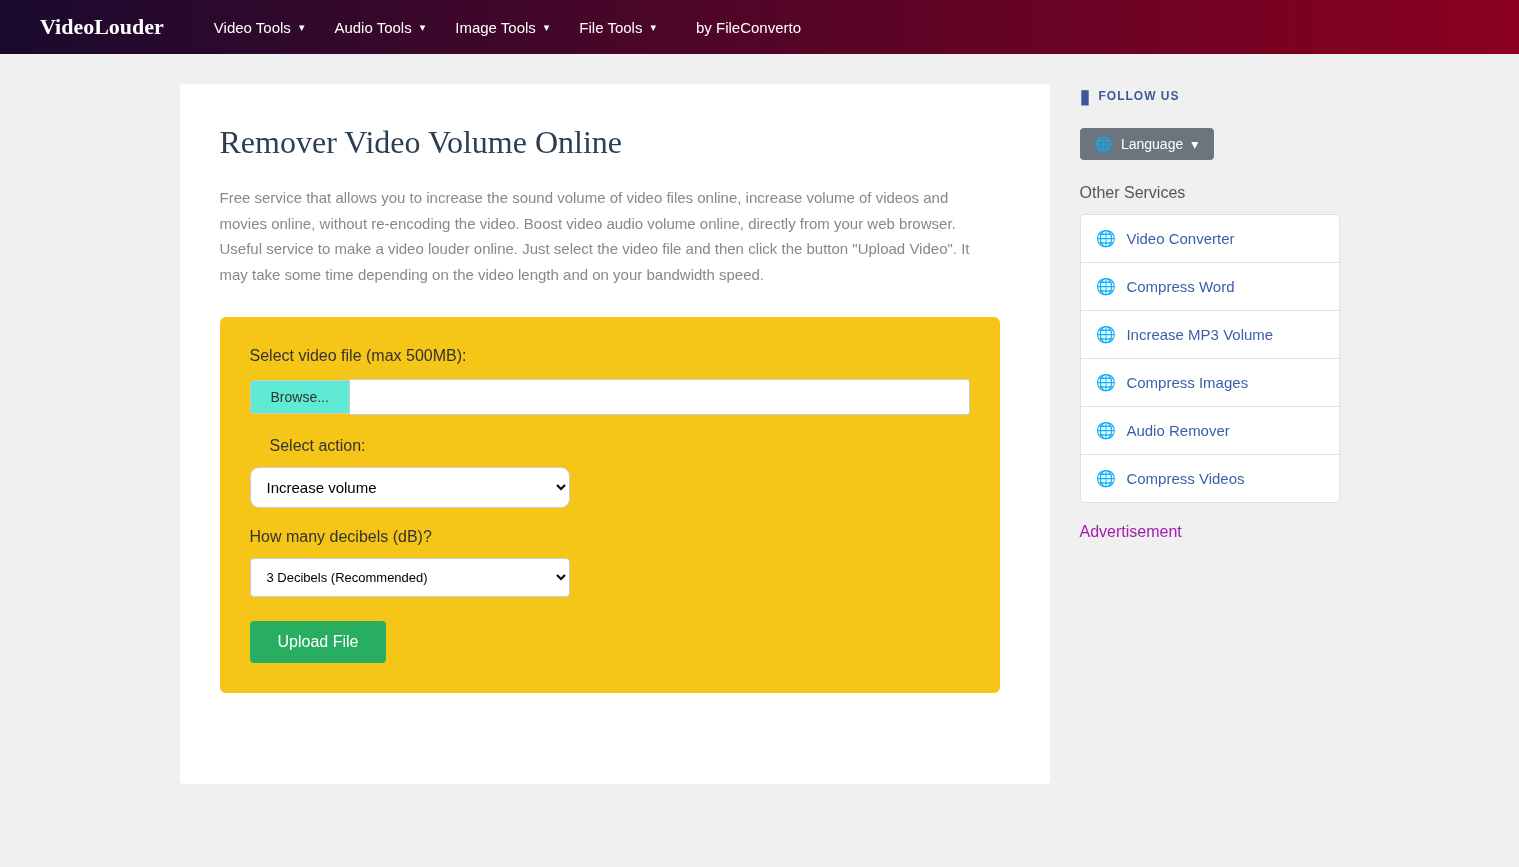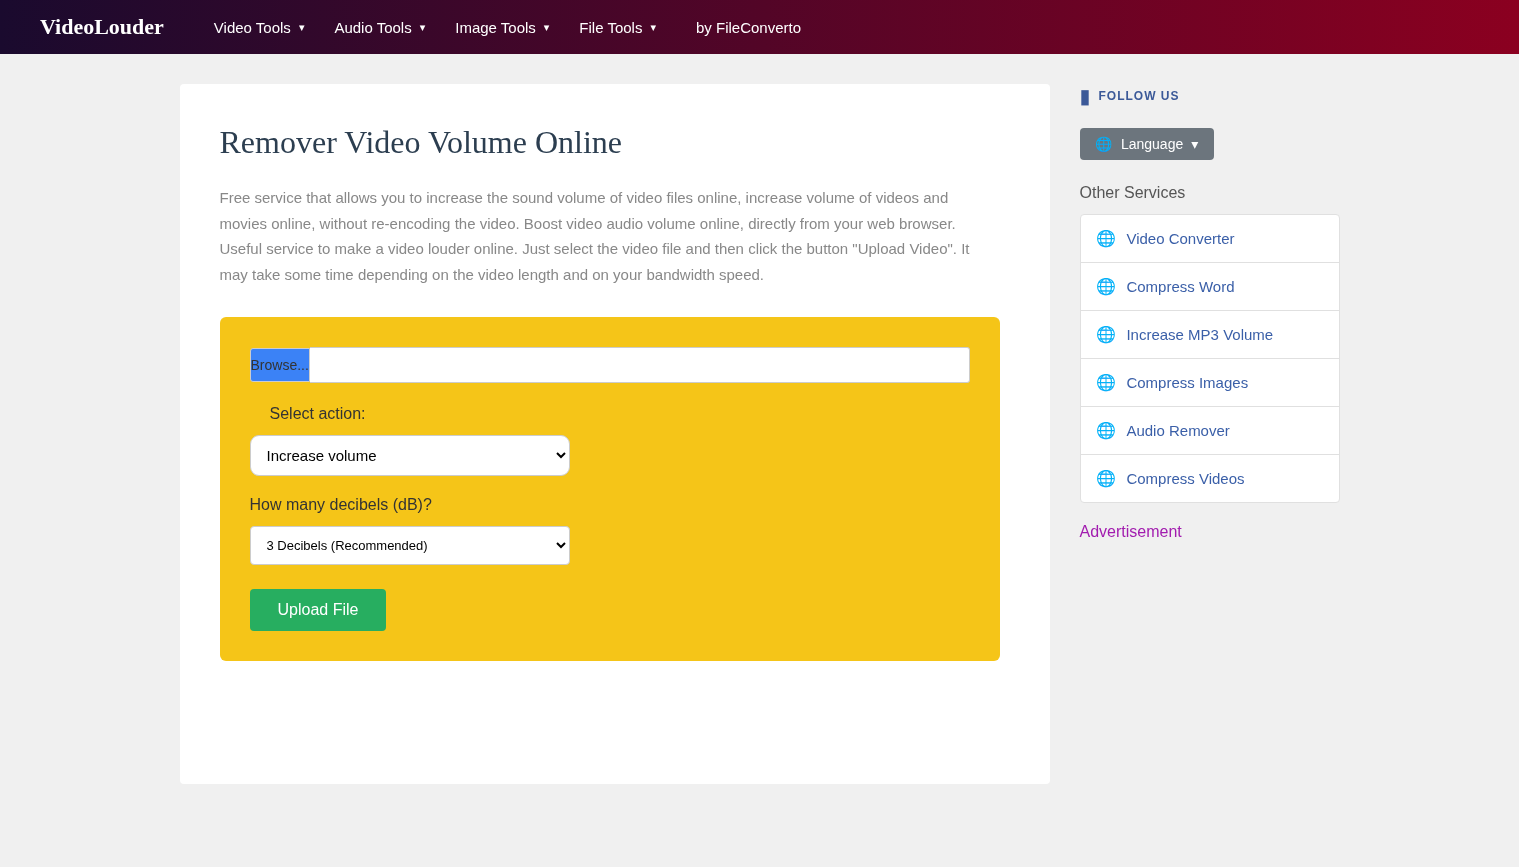--- a/index.html
+++ b/index.html
@@ -83,23 +83,23 @@
       color: #333;
       margin-bottom: 14px;
       font-weight: 500;
     }
     .file-input-row {
       display: flex;
       align-items: center;
       margin-bottom: 22px;
     }
     .browse-btn {
-      background: #3b82f6;
+      background: #5eead4;
       border: 1px solid #ccc;
-      padding: 8px 0;
+      padding: 8px 20px;
       font-size: 14px;
       cursor: pointer;
       border-radius: 3px 0 0 3px;
       color: #333;
     }
     .file-name-display {
       flex: 1;
       background: white;
       border: 1px solid #ccc;
       border-left: none;
@@ -249,20 +249,21 @@
   </nav>
 </header>
 
 <div class="page-container">
 
   <div class="main-content">
     <h1 class="page-title">Remover Video Volume Online</h1>
     <p class="page-description">Free service that allows you to increase the sound volume of video files online, increase volume of videos and movies online, without re-encoding the video. Boost video audio volume online, directly from your web browser. Useful service to make a video louder online. Just select the video file and then click the button "Upload Video". It may take some time depending on the video length and on your bandwidth speed.</p>
 
     <div class="upload-box">
+      <div class="upload-label">Select video file (max 500MB):</div>
 
       <div class="file-input-row">
         <button class="browse-btn">Browse...</button>
         <div class="file-name-display"></div>
       </div>
 
       <div class="action-label">Select action:</div>
       <select class="action-select">
         <option>Increase volume</option>
         <option>Decrease volume</option>

